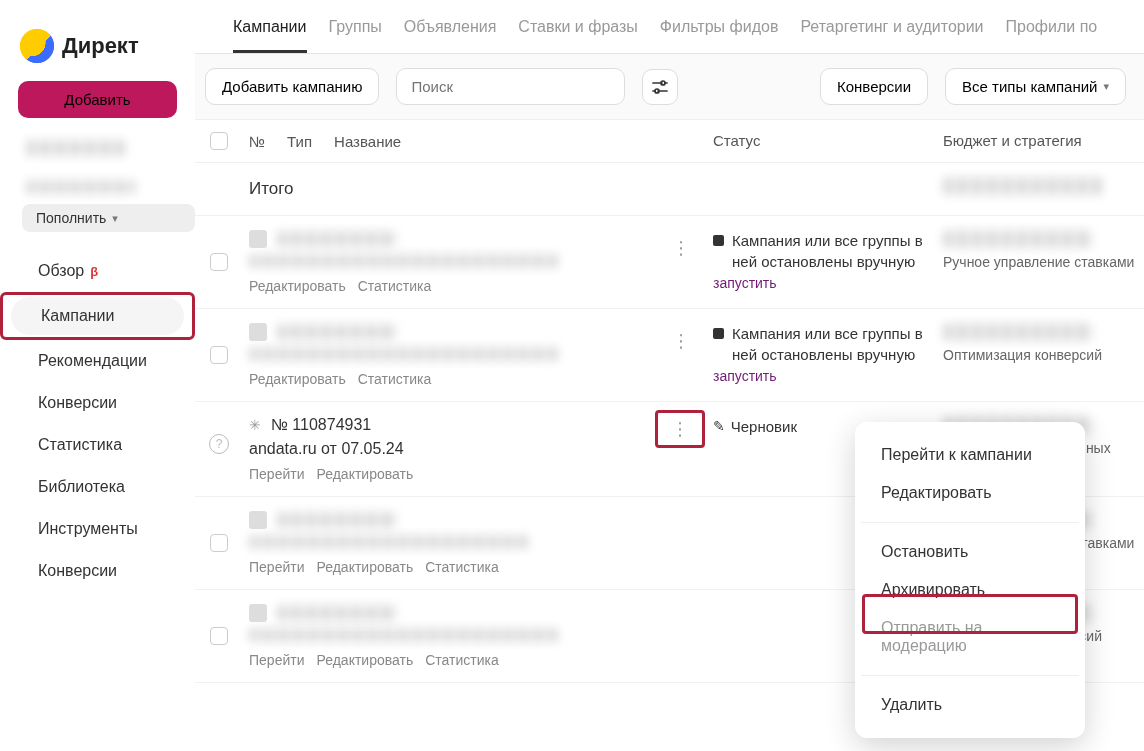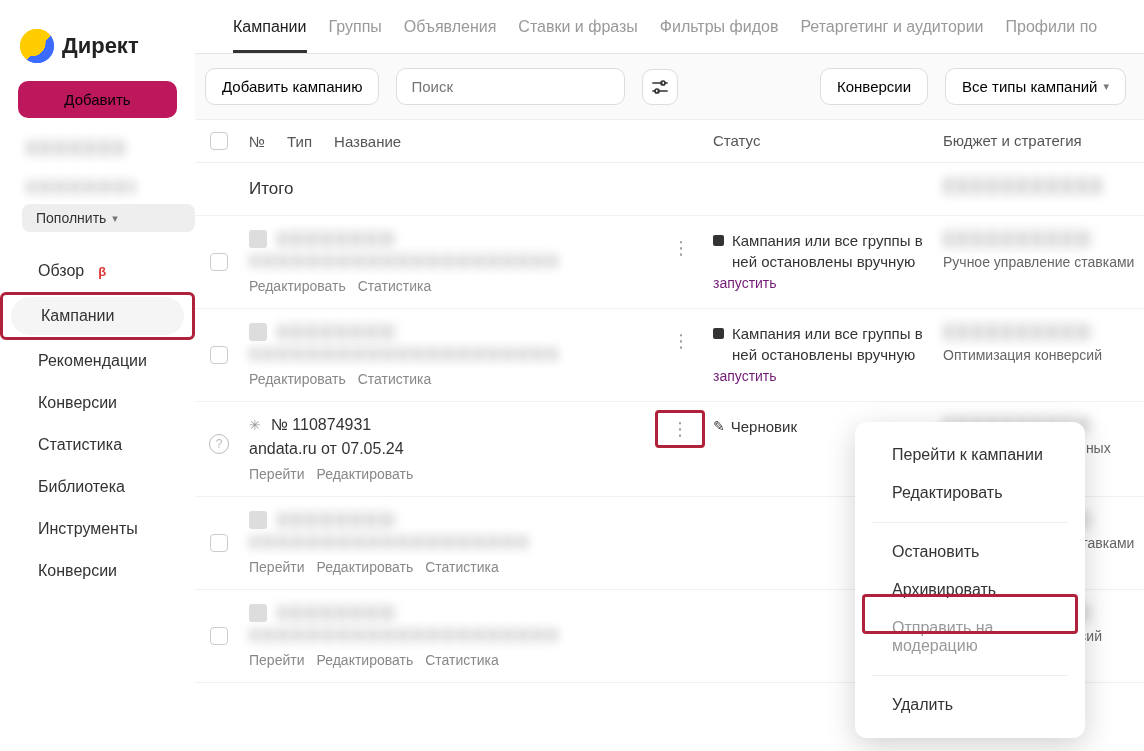--- a/index.html
+++ b/index.html
@@ -17,21 +17,21 @@
 .add-btn { margin: 4px 18px 18px 18px; background: #be185d; border: none; border-radius: 10px; padding: 10px 0; font-size: 15px; font-weight: 500; cursor: pointer; }
 
 .blur-block { filter: blur(5px); opacity: 0.55; background: repeating-linear-gradient(90deg,#bbb 0 8px,#ddd 8px 15px); border-radius: 4px; }
 .side-blur1 { height: 16px; width: 100px; margin: 4px 18px 24px 26px; }
 .side-blur2 { height: 14px; width: 110px; margin: 0 18px 10px 26px; }
 
 .side-row-btn { display: inline-flex; align-items: center; gap: 6px; margin: 0 0 18px 22px; background: #eee; border-radius: 8px; padding: 6px 14px; font-size: 14px; cursor: pointer; }
 .chev { font-size: 11px; color: #777; }
 
 .side-nav { display: flex; flex-direction: column; gap: 0; }
-.nav-item { padding: 10px 22px 10px 30px; font-size: 16px; cursor: pointer; border-radius: 22px; margin: 2px 8px; display: flex; align-items: center; gap: 14px; }
+.nav-item { padding: 10px 22px 10px 30px; font-size: 16px; cursor: pointer; border-radius: 22px; margin: 2px 8px; display: flex; align-items: center; gap: 6px; }
 .nav-item .beta { color: #d33; font-size: 13px; font-weight: 600; }
 .nav-item.active { background: #f5f5f5; }
 .nav-highlight { border: 3px solid #b0213c; border-radius: 6px; }
 
 
 .main { flex: 1; display: flex; flex-direction: column; position: relative; background: #fff; }
 
 .top-tabs { display: flex; gap: 22px; padding: 18px 22px 0 38px; border-bottom: 1px solid #e5e5e5; font-size: 16px; color: #999; white-space: nowrap; overflow: hidden; }
 .tab { padding-bottom: 14px; cursor: pointer; }
 .tab.active { color: #222; border-bottom: 3px solid #333; font-weight: 500; }
@@ -77,21 +77,21 @@
 .bud-blur { height: 18px; width: 150px; margin-bottom: 6px; }
 .bud-txt { font-size: 14px; color: #666; }
 
 .help-icn { position:absolute; left: 14px; top: 18px; width:20px; height:20px; border:1.5px solid #bbb; border-radius:50%; display:flex; align-items:center; justify-content:center; font-size:12px; color:#bbb; }
 .row.draft .col-check { align-items: flex-start; padding-top: 4px; }
 
 .num-txt { font-size: 16px; }
 .sub-txt { font-size: 16px; margin-top: 4px; }
 
 
-.dropdown { position: absolute; left: 660px; top: 422px; width: 230px; background: #fff; border-radius: 12px; box-shadow: 0 8px 30px rgba(0,0,0,0.18); padding: 8px 17px; z-index: 50; }
+.dropdown { position: absolute; left: 660px; top: 422px; width: 230px; background: #fff; border-radius: 12px; box-shadow: 0 8px 30px rgba(0,0,0,0.18); padding: 8px 6px; z-index: 50; }
 .dropdown .grp { padding: 6px 0; }
 .dropdown .itm { padding: 10px 20px; font-size: 16px; cursor: pointer; }
 .dropdown hr { border: none; border-top: 1px solid #eee; margin: 4px 0; }
 .dd-highlight { position:absolute; border:3px solid #b0213c; border-radius:4px; left:7px; right:7px; height:40px; top: 172px; pointer-events:none; }
 
 .cutoff-behind { position:absolute; top: 524px; left: 720px; font-size:15px; color:#999; z-index:1; white-space:nowrap; }
 
 </style>
 </head>
 <body>

